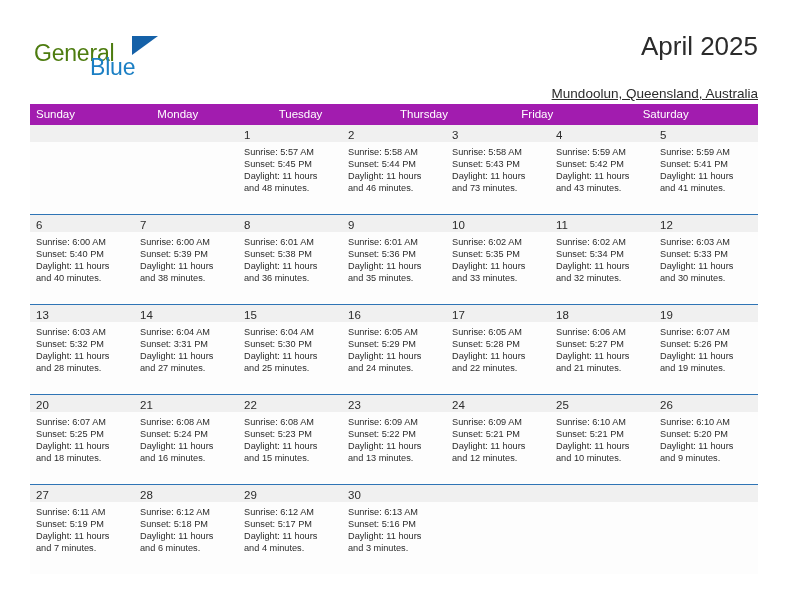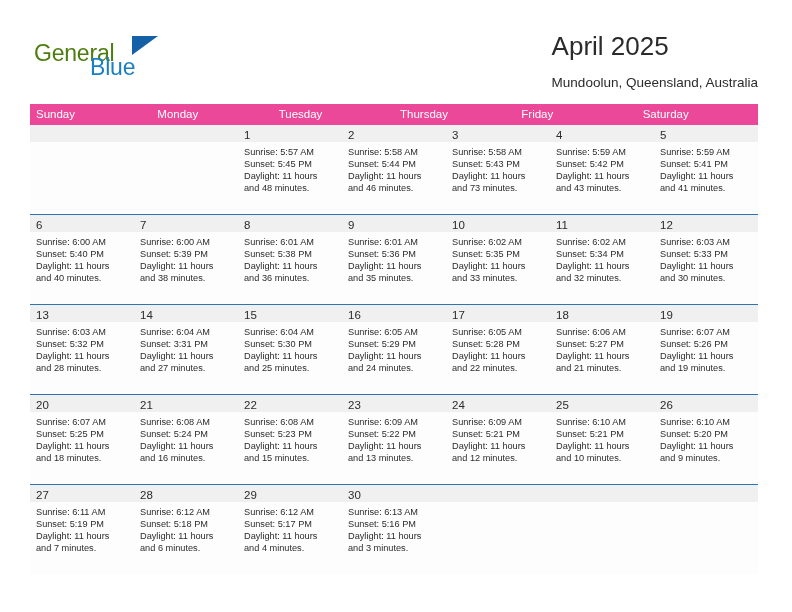--- a/index.html
+++ b/index.html
@@ -64,48 +64,49 @@
     width: 0;
     height: 0;
     border-left: 26px solid #1561a8;
     border-bottom: 19px solid transparent;
   }
 
   .title-block {
     position: absolute;
     right: 34px;
     top: 30px;
-    text-align: left;
+    text-align: right;
   }
   .month-title {
     font-size: 26px;
     color: #2b2b2b;
     line-height: 32px;
     font-weight: normal;
     margin: 0;
     white-space: nowrap;
   }
   .location {
     font-size: 13.5px;
     color: #2b2b2b;
     line-height: 18px;
-    margin: 12px 0 0 0;
+    margin: 23px 0 0 0;
     white-space: nowrap;
+    text-decoration: underline;
   }
 
   
   .calendar {
     position: absolute;
     left: 30px;
     top: 104px;
     width: 728px;
   }
   .cal-head {
     display: flex;
-    background: #ec4899;
+    background: #a21caf;
     height: 21px;
   }
   .cal-head .dow {
     flex: 1 1 0;
     box-sizing: border-box;
     padding-left: 6px;
     color: #ffffff;
     font-size: 11.5px;
     line-height: 21px;
     white-space: nowrap;

